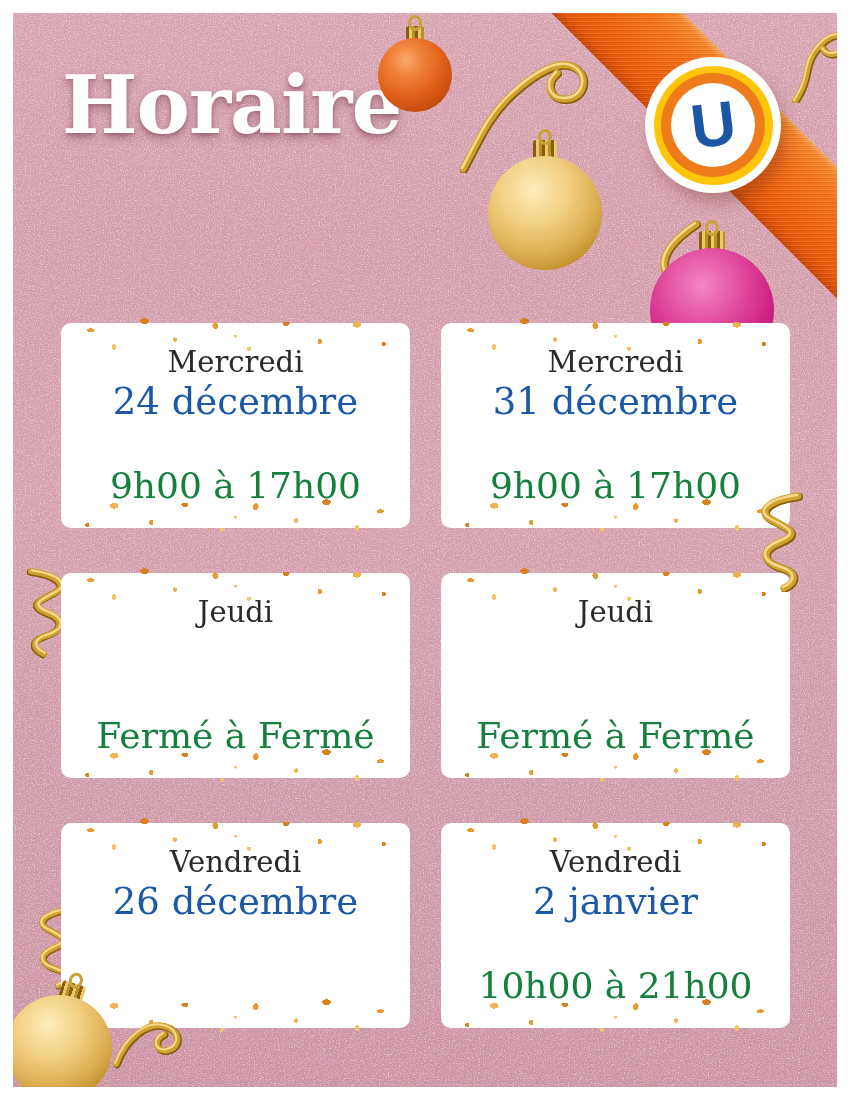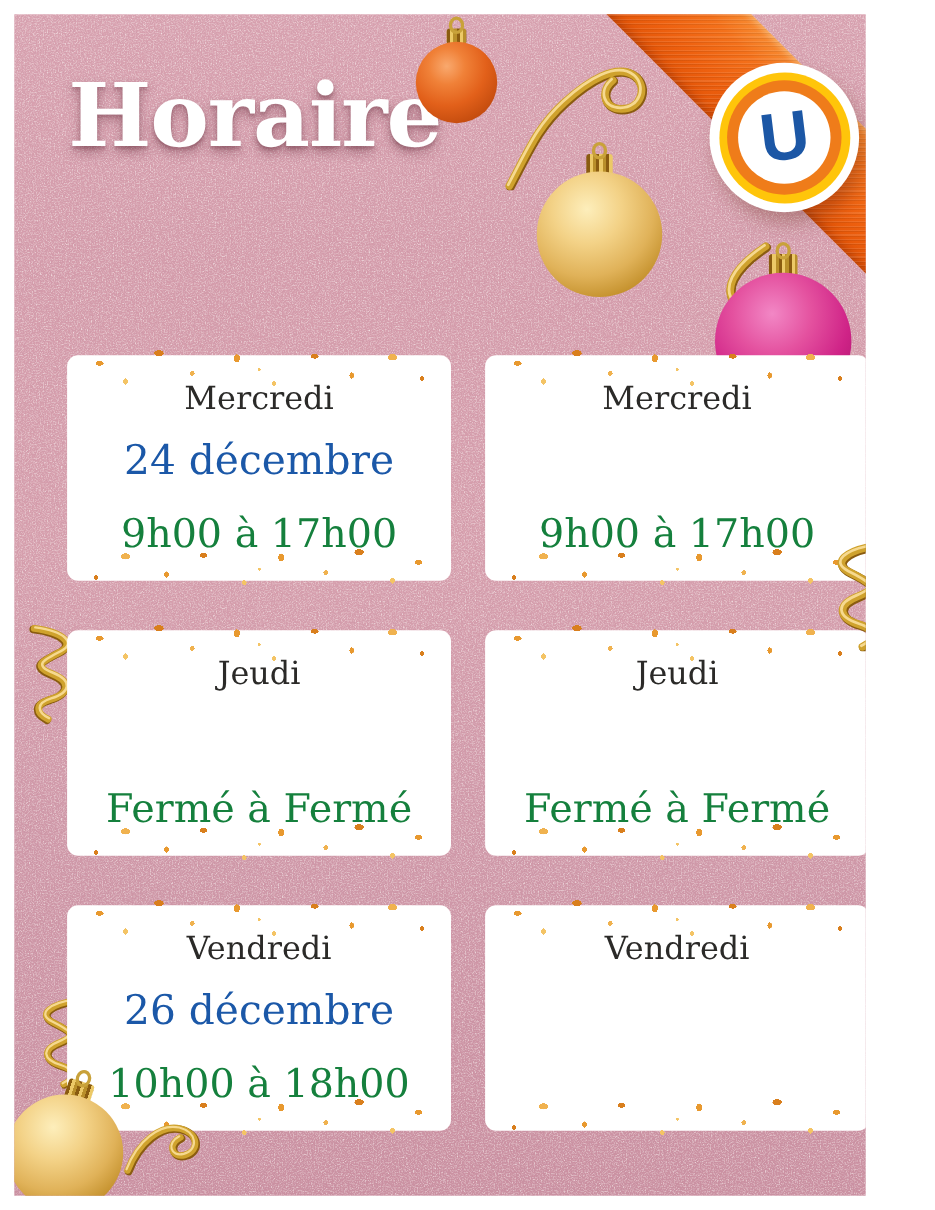--- a/index.html
+++ b/index.html
@@ -1,16 +1,16 @@
 <!DOCTYPE html>
 <html><head>
 <meta charset="utf-8">
 <style>
   html,body{margin:0;padding:0;background:#ffffff;}
-  .poster{position:relative;width:787px;height:1100px;background:#ffffff;overflow:hidden;
+  .poster{position:relative;width:850px;height:1100px;background:#ffffff;overflow:hidden;
           font-family:"DejaVu Serif",serif;}
   .panel{position:absolute;left:13px;top:13px;width:824px;height:1074px;overflow:hidden;
          background:linear-gradient(180deg,#d9a3b1 0%,#d59dac 22%,#d7a0ae 45%,#d099a9 70%,#cb91a2 100%);}
   .glitter{position:absolute;left:0;top:0;width:100%;height:100%;pointer-events:none;}
 
   
   .ribbon{position:absolute;left:445px;top:-225px;width:900px;height:93px;
           transform:rotate(45deg);transform-origin:0 0;z-index:1;
           background:linear-gradient(180deg,#f88d33 0%,#f4711b 30%,#ee600f 70%,#e25508 100%);
           box-shadow:inset 0 3px 5px rgba(255,230,180,.35), inset 0 -4px 7px rgba(140,40,0,.35);}
@@ -48,21 +48,21 @@
   .title{position:absolute;left:49px;top:50px;z-index:2;color:#ffffff;font-weight:bold;
          font-size:80px;line-height:1.07;letter-spacing:-1px;
          text-shadow:0 5px 10px rgba(108,52,66,.45),0 2px 3px rgba(108,52,66,.35);}
 
   
   .grid{position:absolute;left:48px;top:310px;width:729px;z-index:3;display:grid;
         grid-template-columns:349px 349px;grid-auto-rows:205px;column-gap:31px;row-gap:45px;}
   .card{position:relative;background:#ffffff;border-radius:10px;display:flex;flex-direction:column;
         align-items:center;text-align:right;font-weight:normal;}
   .day{margin-top:24px;font-size:29px;color:#2b2a28;line-height:1.1;}
-  .date{margin-top:20px;font-size:37px;color:#1b58a8;line-height:1.1;}
+  .date{margin-top:3px;font-size:37px;color:#1b58a8;line-height:1.1;}
   .date .sup{font-size:58%;position:relative;top:-0.45em;}
   .hours{margin-top:auto;margin-bottom:22px;font-size:36px;color:#15803d;line-height:1.1;}
 
   
   .conf{position:absolute;left:6px;right:6px;height:46px;pointer-events:none;background-repeat:no-repeat;
     background-image:
       radial-gradient(5px 3px at 7% 42%,#e8992f 70%,rgba(0,0,0,0) 71%),
       radial-gradient(3px 4px at 14% 78%,#f4c465 70%,rgba(0,0,0,0) 71%),
       radial-gradient(6px 4px at 23% 22%,#d97f1d 70%,rgba(0,0,0,0) 71%),
       radial-gradient(3px 3px at 32% 62%,#f0b24f 70%,rgba(0,0,0,0) 71%),
@@ -157,20 +157,21 @@
         <div class="conf top"></div>
         <div class="day">Mercredi</div>
         <div class="date"><span>24 décembre</span><span class="sup"></span><span></span></div>
         <div class="hours">9h00 à 17h00</div>
         <div class="conf bot"></div>
       </div>
 
       <div class="card">
         <div class="conf top"></div>
         <div class="day">Mercredi</div>
+        <div class="date"><span>31 décembre</span><span class="sup"></span><span></span></div>
         <div class="hours">9h00 à 17h00</div>
         <div class="conf bot"></div>
       </div>
 
       <div class="card">
         <div class="conf top"></div>
         <div class="day">Jeudi</div>
         <div class="hours">Fermé à Fermé</div>
         <div class="conf bot"></div>
       </div>
@@ -179,27 +180,28 @@
         <div class="conf top"></div>
         <div class="day">Jeudi</div>
         <div class="hours">Fermé à Fermé</div>
         <div class="conf bot"></div>
       </div>
 
       <div class="card">
         <div class="conf top"></div>
         <div class="day">Vendredi</div>
         <div class="date"><span>26 décembre</span><span class="sup"></span><span></span></div>
-        <div class="hours">10h00 à 18h00</div>
         <div class="conf bot"></div>
       </div>
 
       <div class="card">
         <div class="conf top"></div>
         <div class="day">Vendredi</div>
+        <div class="date"><span>2 janvier</span><span class="sup"></span><span></span></div>
+        <div class="hours">10h00 à 21h00</div>
         <div class="conf bot"></div>
       </div>
 
     </div>
 
     <svg class="curl front" style="left:735px;top:479px;" width="58" height="100" viewBox="0 0 58 100">
       <path d="M50,4 C20,8 8,20 24,28 C42,37 52,42 32,50 C12,58 14,70 34,76 C50,81 48,90 36,96" fill="none" stroke="#8a5c10" stroke-width="8" stroke-linecap="round" transform="translate(1,1)"></path>
       <path d="M50,4 C20,8 8,20 24,28 C42,37 52,42 32,50 C12,58 14,70 34,76 C50,81 48,90 36,96" fill="none" stroke="#cfa22d" stroke-width="7" stroke-linecap="round"></path>
       <path d="M50,4 C20,8 8,20 24,28 C42,37 52,42 32,50 C12,58 14,70 34,76 C50,81 48,90 36,96" fill="none" stroke="#f6d98f" stroke-width="2.5" stroke-linecap="round" transform="translate(-1,-1)"></path>
     </svg>

